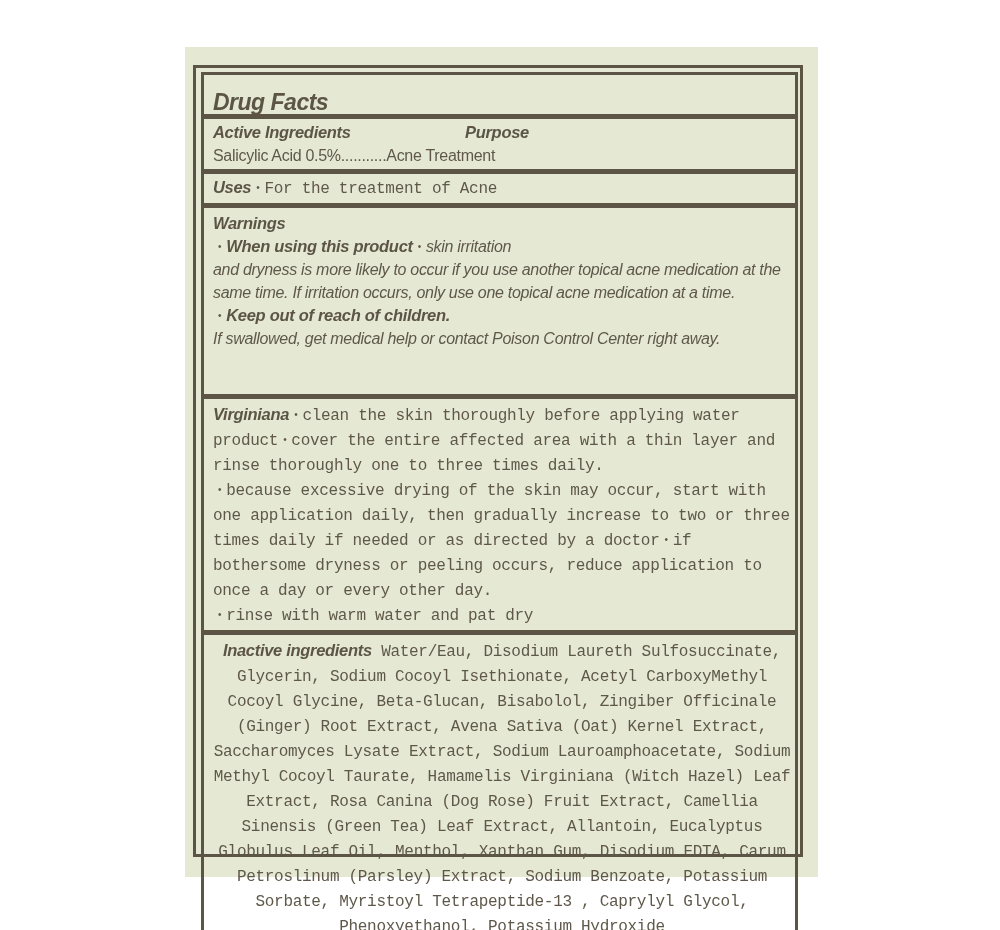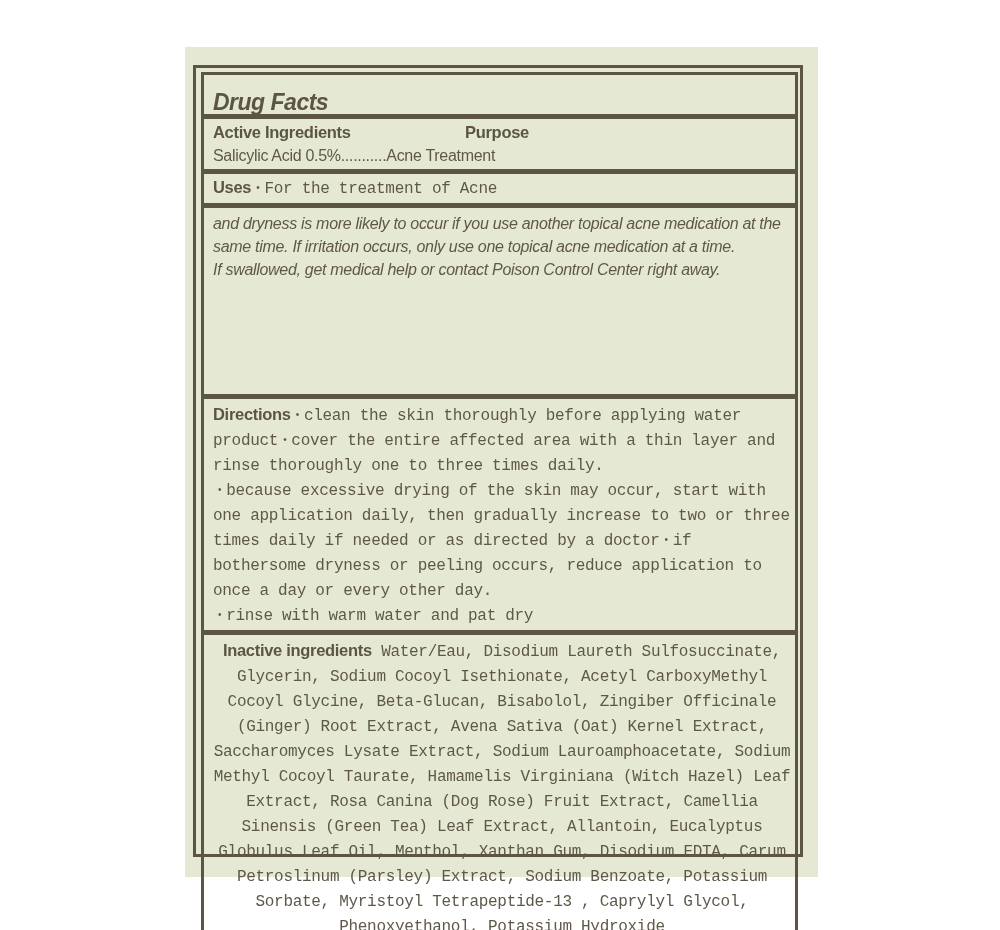--- a/index.html
+++ b/index.html
@@ -36,21 +36,21 @@
   .sec-active{min-height:50px;}
   .sec-uses{min-height:29px;}
   .sec-warnings{min-height:192px;padding-top:4px;}
   .sec-directions{min-height:186px;padding-top:4px;}
   .sec-inactive{min-height:255px;padding-top:4px;text-align:center;}
   .sec-other{min-height:36px;display:flex;align-items:center;padding-top:0;padding-bottom:0;}
   .title-text{
     font-size:23px;font-weight:bold;font-style:italic;color:var(--ink);
     letter-spacing:-0.5px;
   }
-  .seg-bi{font-weight:bold;color:var(--ink);font-size:16.5px;}
+  .seg-bi{font-weight:bold;font-style:italic;color:var(--ink);font-size:16.5px;}
   .seg-i{font-style:italic;}
   .seg-r{font-style:normal;font-family:Liberation Mono, monospace;}
   .seg-dot{
     display:inline-block;font-size:10px;vertical-align:2px;margin:0 5px;
     font-style:normal;
   }
   .tblock{margin:0;}
   .col-left{display:inline-block;width:252px;}
 </style>
 </head>
@@ -71,28 +71,31 @@
     </div>
 
     <div class="section sec-uses">
       <div>
           <div class="tblock"><span class="seg-bi">Uses</span><span class="seg-dot">•</span><span class="seg-r">For the treatment of Acne</span></div>
         </div>
     </div>
 
     <div class="section sec-warnings">
       <div>
+          <div class="tblock"><span class="seg-bi">Warnings</span></div>
+          <div class="tblock"><span class="seg-dot">•</span><span class="seg-bi">When using this product</span><span class="seg-dot">•</span><span class="seg-i">skin irritation</span></div>
           <div class="tblock"><span class="seg-i">and dryness is more likely to occur if you use another topical acne medication at the same time. If irritation occurs, only use one topical acne medication at a time.</span></div>
+          <div class="tblock"><span class="seg-dot">•</span><span class="seg-bi">Keep out of reach of children.</span></div>
           <div class="tblock"><span class="seg-i">If swallowed, get medical help or contact Poison Control Center right away.</span></div>
         </div>
     </div>
 
     <div class="section sec-directions">
       <div>
-          <div class="tblock"><span class="seg-bi">Directions</span><span class="seg-dot">•</span><span class="seg-r">clean the skin thoroughly before applying water product</span><span class="seg-dot">•</span><span class="seg-r">cover the entire affected area with a thin layer and rinse thoroughly one to three times daily.</span></div>
+          <div class="tblock"><span class="seg-bi">Virginiana</span><span class="seg-dot">•</span><span class="seg-r">clean the skin thoroughly before applying water product</span><span class="seg-dot">•</span><span class="seg-r">cover the entire affected area with a thin layer and rinse thoroughly one to three times daily.</span></div>
           <div class="tblock"><span class="seg-dot">•</span><span class="seg-r">because excessive drying of the skin may occur, start with one application daily, then gradually increase to two or three times daily if needed or as directed by a doctor</span><span class="seg-dot">•</span><span class="seg-r">if bothersome dryness or peeling occurs, reduce application to once a day or every other day.</span></div>
           <div class="tblock"><span class="seg-dot">•</span><span class="seg-r">rinse with warm water and pat dry</span></div>
         </div>
     </div>
 
     <div class="section sec-inactive">
       <div>
           <div class="tblock"><span class="seg-bi">Inactive ingredients</span><span class="seg-r"> Water/Eau, Disodium Laureth Sulfosuccinate, Glycerin, Sodium Cocoyl Isethionate, Acetyl CarboxyMethyl Cocoyl Glycine, Beta-Glucan, Bisabolol, Zingiber Officinale (Ginger) Root Extract, Avena Sativa (Oat) Kernel Extract, Saccharomyces Lysate Extract, Sodium Lauroamphoacetate, Sodium Methyl Cocoyl Taurate, Hamamelis Virginiana (Witch Hazel) Leaf Extract, Rosa Canina (Dog Rose) Fruit Extract, Camellia Sinensis (Green Tea) Leaf Extract, Allantoin, Eucalyptus Globulus Leaf Oil, Menthol, Xanthan Gum, Disodium EDTA, Carum Petroslinum (Parsley) Extract, Sodium Benzoate, Potassium Sorbate, Myristoyl Tetrapeptide-13 , Caprylyl Glycol, Phenoxyethanol, Potassium Hydroxide</span></div>
         </div>
     </div>

